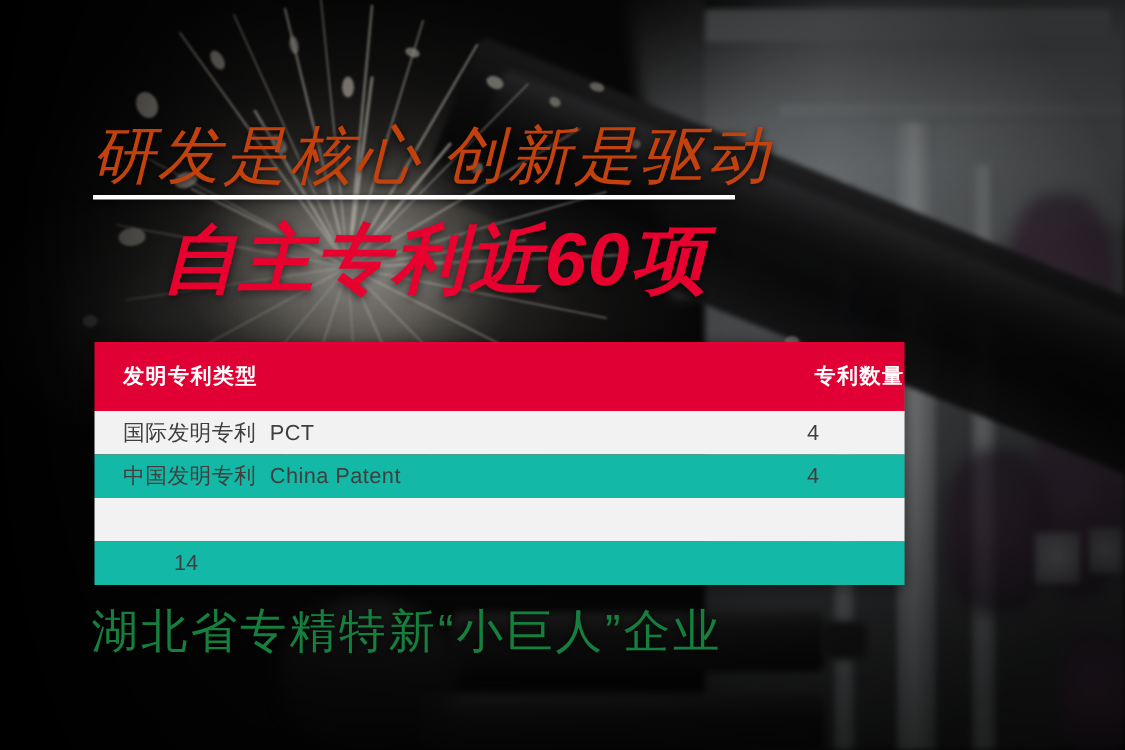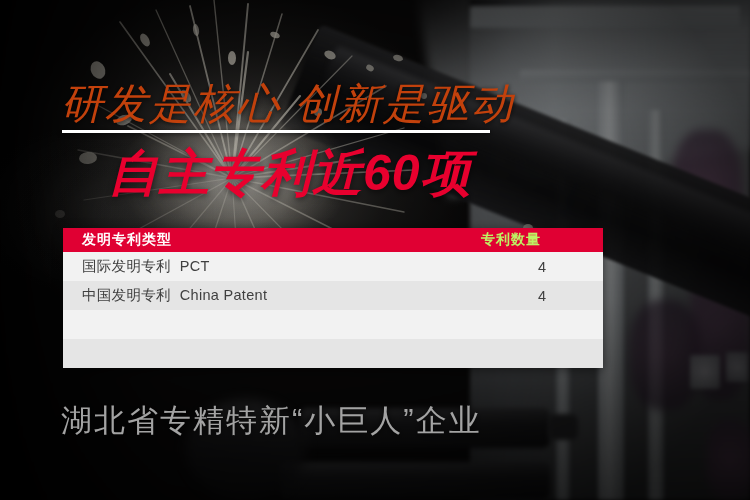--- a/index.html
+++ b/index.html
@@ -143,47 +143,47 @@
   .ptable {
     position: absolute;
     left: 63px;
     top: 228px;
     width: 540px;
     box-shadow: 0 2px 10px rgba(0,0,0,0.45);
   }
   .ptable-head {
     display: flex;
     align-items: center;
-    height: 24px;
+    height: 46px;
     background: #e00033;
   }
   .ptable-head .col-type {
     flex: 1 1 auto;
     padding-left: 19px;
     color: #ffffff;
     font-size: 14px;
     font-weight: bold;
     letter-spacing: 1px;
   }
   .ptable-head .col-count {
     flex: 0 0 122px;
-    text-align: left;
-    color: #bef264;
+    text-align: right;
+    color: #ffffff;
     font-size: 14px;
     font-weight: bold;
     letter-spacing: 1px;
   }
   .ptable-row {
     display: flex;
     align-items: center;
     height: 29px;
     gap: 22px;
   }
   .ptable-row.odd  { background: #f2f2f2; }
-  .ptable-row.even { background: #e5e5e5; }
+  .ptable-row.even { background: #14b8a6; }
 
   .ptable-row .col-type {
     flex: 1 1 auto;
     padding-left: 19px;
     color: #3f3f3f;
     font-size: 14.5px;
     letter-spacing: 0.3px;
     white-space: nowrap;
   }
   .ptable-row .col-type .en { margin-left: 9px; }
@@ -193,21 +193,21 @@
     color: #3f3f3f;
     font-size: 14.5px;
   }
 
   .caption {
     position: absolute;
     left: 61px;
     top: 400px;
     font-size: 31px;
     line-height: 42px;
-    color: #a3a3a3;
+    color: #15803d;
     letter-spacing: 2px;
     white-space: nowrap;
     text-shadow: 0 1px 6px rgba(0,0,0,0.8);
   }
 </style>
 </head>
 <body>
 
 <div id="poster">
 
@@ -340,20 +340,21 @@
 
       <div class="ptable-row even">
         <div class="col-type"><span>中国发明专利</span><span class="en">China Patent</span></div>
         <div class="col-count">4</div>
       </div>
 
       <div class="ptable-row odd">
       </div>
 
       <div class="ptable-row even">
+        <div class="col-count">14</div>
       </div>
 
     </div>
 
     <div class="caption">湖北省专精特新“小巨人”企业</div>
 
   </div>
 </div>
 
 </body></html>

